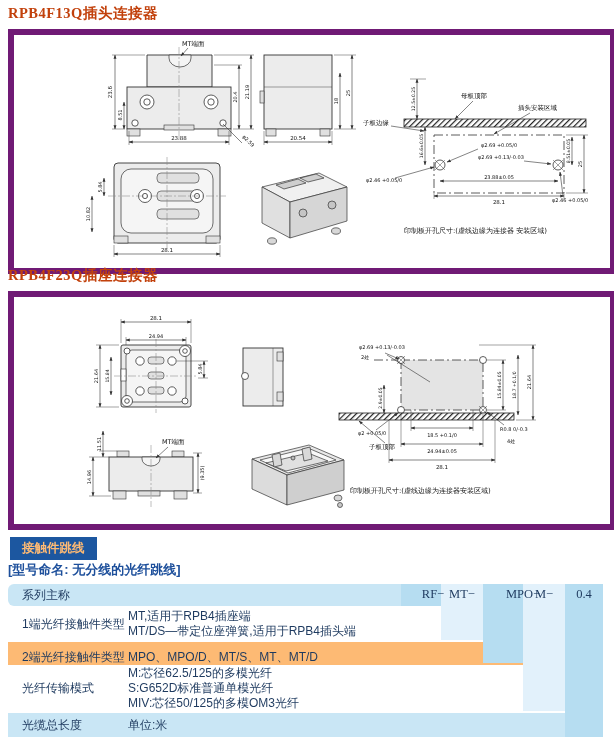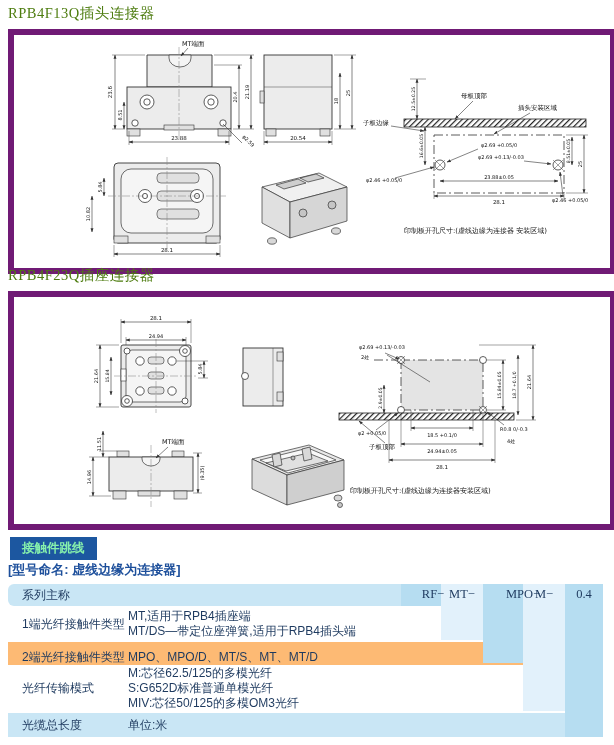--- a/index.html
+++ b/index.html
@@ -1,37 +1,37 @@
 <!DOCTYPE html>
 <html><head>
 <meta charset="utf-8">
 <style>
   html,body{margin:0;padding:0;background:#fff;}
   .page{position:relative;width:614px;height:745px;background:#fff;overflow:hidden;
         font-family:"Liberation Sans",sans-serif;}
   .sec-title{position:absolute;left:8px;font-family:"Liberation Serif",serif;
-             font-size:14.5px;font-weight:400;letter-spacing:.5px;color:#4d7c0f;white-space:nowrap;}
+             font-size:14.5px;font-weight:700;letter-spacing:.5px;color:#c2410c;white-space:nowrap;}
   #t1{top:4px;} #t2{top:266px;}
   .dbox{position:absolute;left:8px;width:596px;border:6px solid #701a75;background:#fff;}
   #box1{top:29px;height:233px;} #box2{top:291px;height:227px;}
   svg{display:block;}
   svg text{fill:#111;font-family:"DejaVu Sans",sans-serif;}
   .dt{font-size:5.5px;} .dts{font-size:5px;} .dtx{font-size:4.6px;}
   .lbl{font-size:6.5px;} .cap{font-size:7px;}
   .ol{fill:#ececec;stroke:#333;stroke-width:.9;}
   .ol2{fill:#f5f5f5;stroke:#333;stroke-width:.7;}
   .ol3{fill:#e0e0e0;stroke:#333;stroke-width:.6;}
   .dim{stroke:#333;stroke-width:.6;fill:none;}
   .ext{stroke:#333;stroke-width:.45;fill:none;}
   .ldr{stroke:#333;stroke-width:.6;fill:none;}
   .cl{stroke:#888;stroke-width:.55;stroke-dasharray:8 2 2 2;fill:none;}
   .dd{stroke:#333;stroke-width:.8;stroke-dasharray:9 3 2 3;fill:none;}
   .hole{fill:#fff;stroke:#333;stroke-width:.8;}
   
-  .badge{position:absolute;left:10px;top:537px;background:#1c57a0;color:#86efac;
+  .badge{position:absolute;left:10px;top:537px;background:#1c57a0;color:#fdba74;
          font-weight:bold;font-size:12.5px;padding:3px 12px;}
   .naming{position:absolute;left:8px;top:561px;color:#1d4f9b;font-weight:bold;font-size:13px;}
   .ntable{position:absolute;left:8px;top:584px;width:595px;height:153px;}
   .trow{position:absolute;left:0;width:595px;}
   .r1{top:0;height:22px;background:#c9e6f5;border-radius:6px;}
   .r2{top:24px;height:32px;background:#fff;}
   .r3{top:58px;height:30px;background:#fdba74;}
   .r4{top:81px;height:46px;background:#fff;}
   .r5{top:129px;height:24px;background:#c9e6f5;}
   .stripe{position:absolute;top:0;}
@@ -348,21 +348,21 @@
         <polygon points="258,158 266,156 268,168 260,170" fill="#d8d8d8"></polygon>
         <polygon points="288,152 296,150 298,162 290,164" fill="#d8d8d8"></polygon>
         <circle cx="279" cy="161" r="2" fill="#bbb"></circle>
         <ellipse cx="324" cy="201" rx="4" ry="3" fill="#d8d8d8"></ellipse>
         <circle cx="326" cy="208" r="2.5" fill="#c9c9c9"></circle>
       </g>
     </svg>
   </div>
 
   <div class="badge">接触件跳线</div>
-  <div class="naming">[型号命名: 虚线边缘为连接器]</div>
+  <div class="naming">[型号命名: 无分线的光纤跳线]</div>
 
   <div class="ntable">
     <div class="trow r1">
       <div class="tlabel">系列主称</div>
     </div>
     <div class="trow r2">
       <div class="tlabel">1端光纤接触件类型</div>
       <div class="tcontent">
         <div>MT,适用于RPB4插座端</div>
         <div>MT/DS—带定位座弹簧,适用于RPB4插头端</div>

